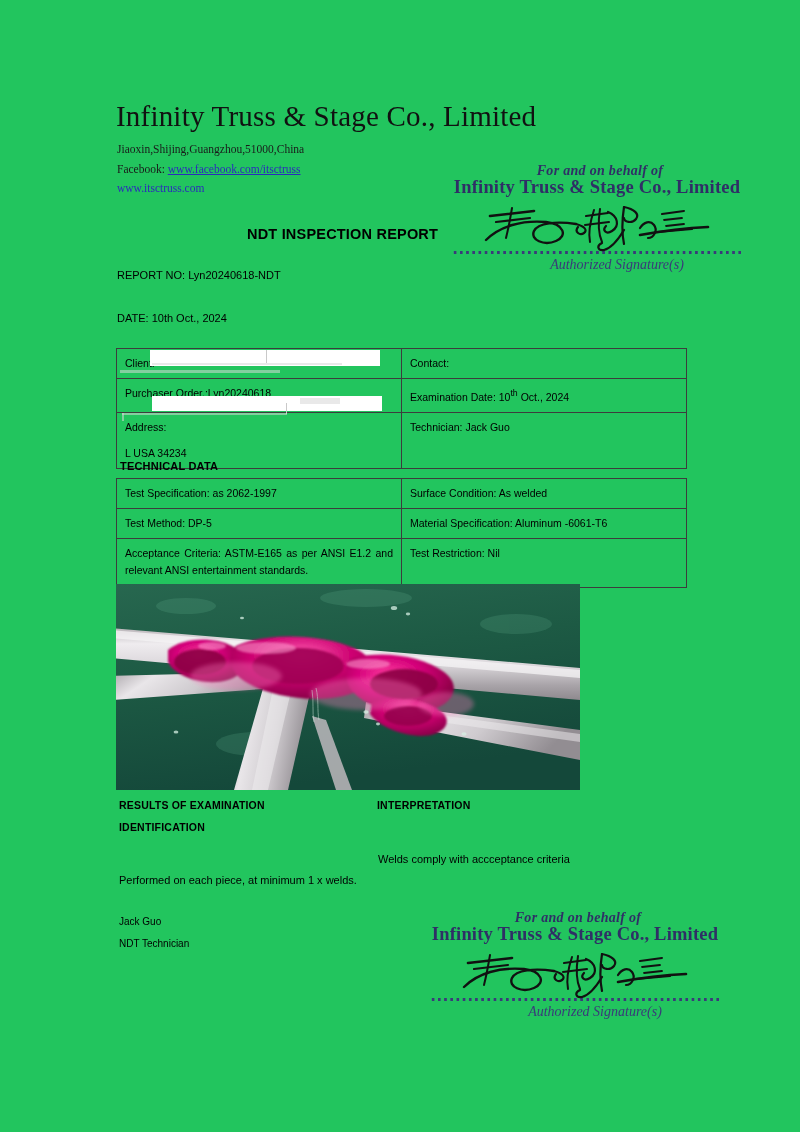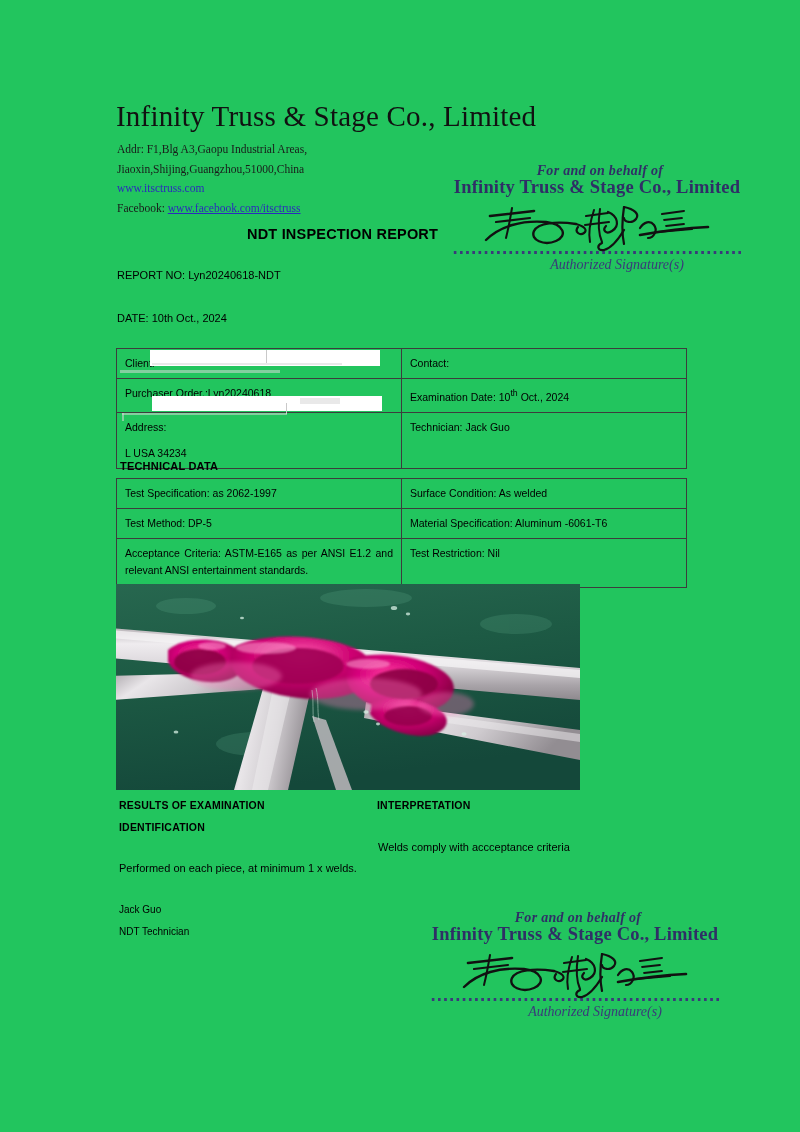--- a/index.html
+++ b/index.html
@@ -170,41 +170,41 @@
   
   .res-label {
     position: absolute;
     font-size: 10.5px;
     font-weight: bold;
     letter-spacing: 0.2px;
   }
   .res-text {
     position: absolute;
     font-size: 11px;
+    margin-top: 12px;
   }
   #results-of-examination { left: 119px; top: 799px; }
   #identification { left: 119px; top: 821px; }
   #interpretation { left: 377px; top: 799px; }
   #interpretation-text { left: 378px; top: 841px; }
   #performed-text { left: 119px; top: 862px; }
   #tech-name { left: 119px; top: 904px; font-size: 10px; }
   #tech-role { left: 119px; top: 926px; font-size: 10px; }
 </style>
 </head>
 <body>
 
 <div id="page">
 
   <div class="company-title">Infinity Truss &amp; Stage Co., Limited</div>
 
   <div class="addr-block">
-    <div class="addr-line">Addr: F1,Blg A3,Gaopu Industrial Areas,</div>
     <div class="addr-line">Jiaoxin,Shijing,Guangzhou,51000,China</div>
+    <div class="addr-line"><span>Facebook:</span> <span class="link-blue underline">www.facebook.com/itsctruss</span></div>
     <div class="addr-line link-blue">www.itsctruss.com</div>
-    <div class="addr-line"><span>Facebook:</span> <span class="link-blue underline">www.facebook.com/itsctruss</span></div>
   </div>
 
   <div class="sig-block" style="left:452px; top:163px;">
     <div class="sig-forbehalf">For and on behalf of</div>
     <div class="sig-company">Infinity Truss &amp; Stage Co., Limited</div>
     <div class="sig-scribble">
       <svg width="250" height="52" viewBox="0 0 250 52">
         <g fill="none" stroke="#111" stroke-linecap="round" stroke-linejoin="round">
           <path d="M18 16 L62 11" stroke-width="2.6"></path>
           <path d="M24 22 L58 18" stroke-width="2.2"></path>

